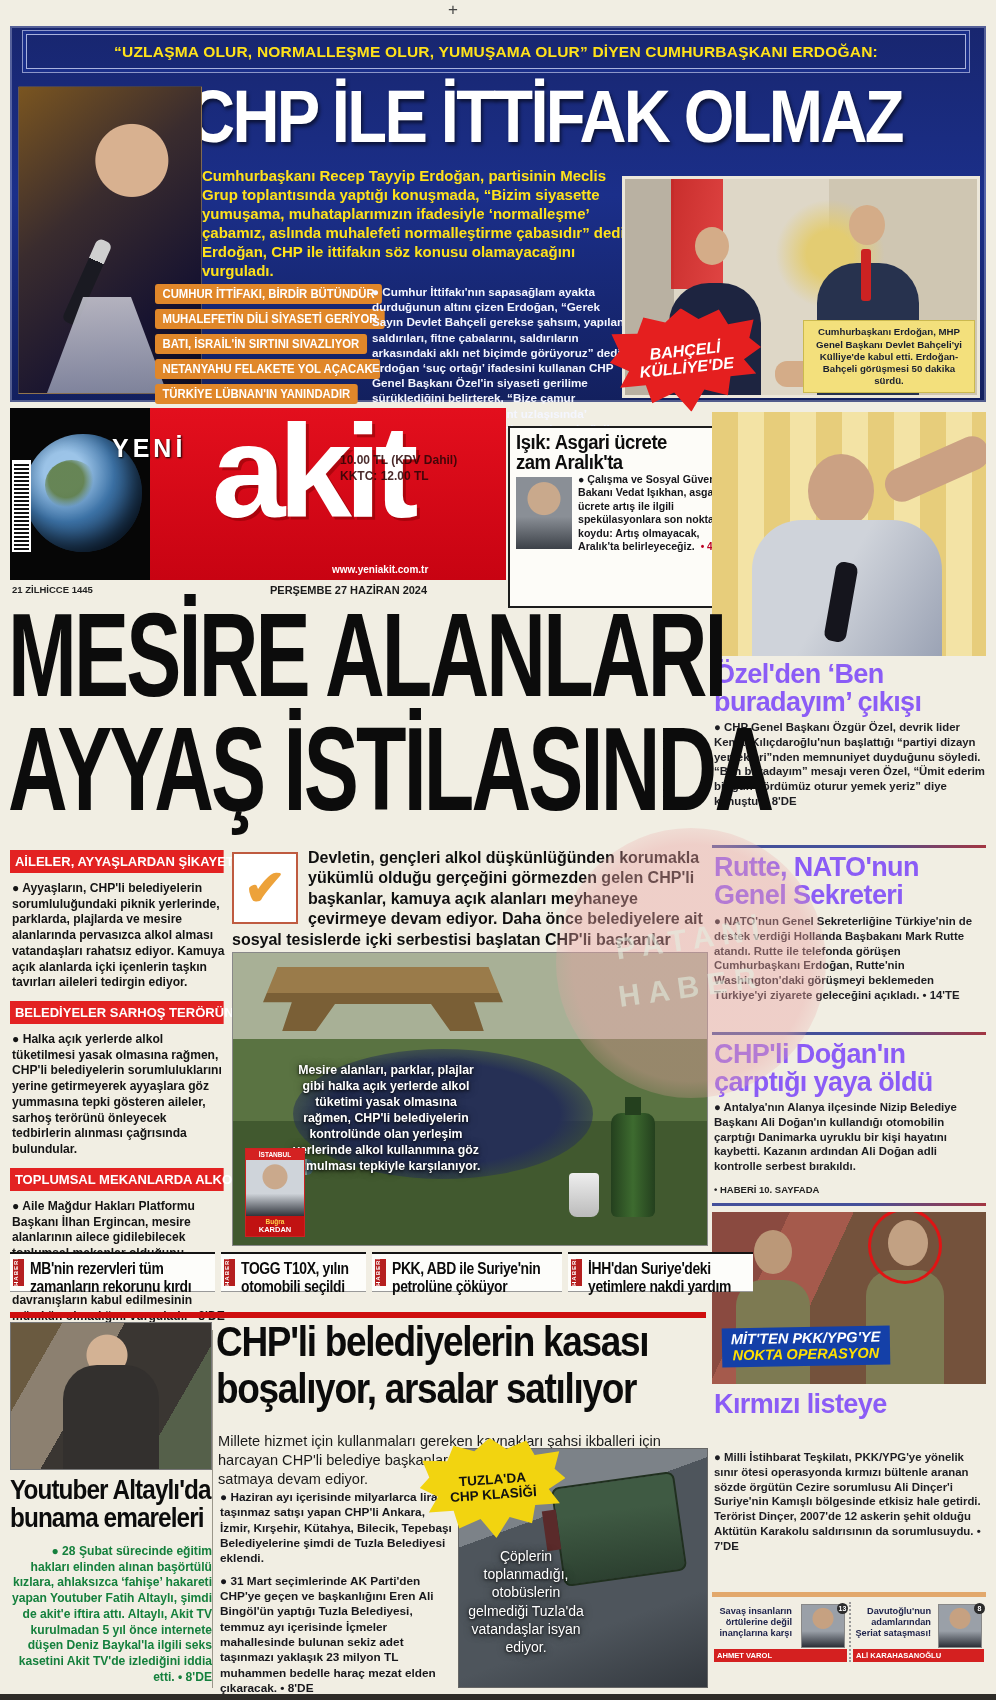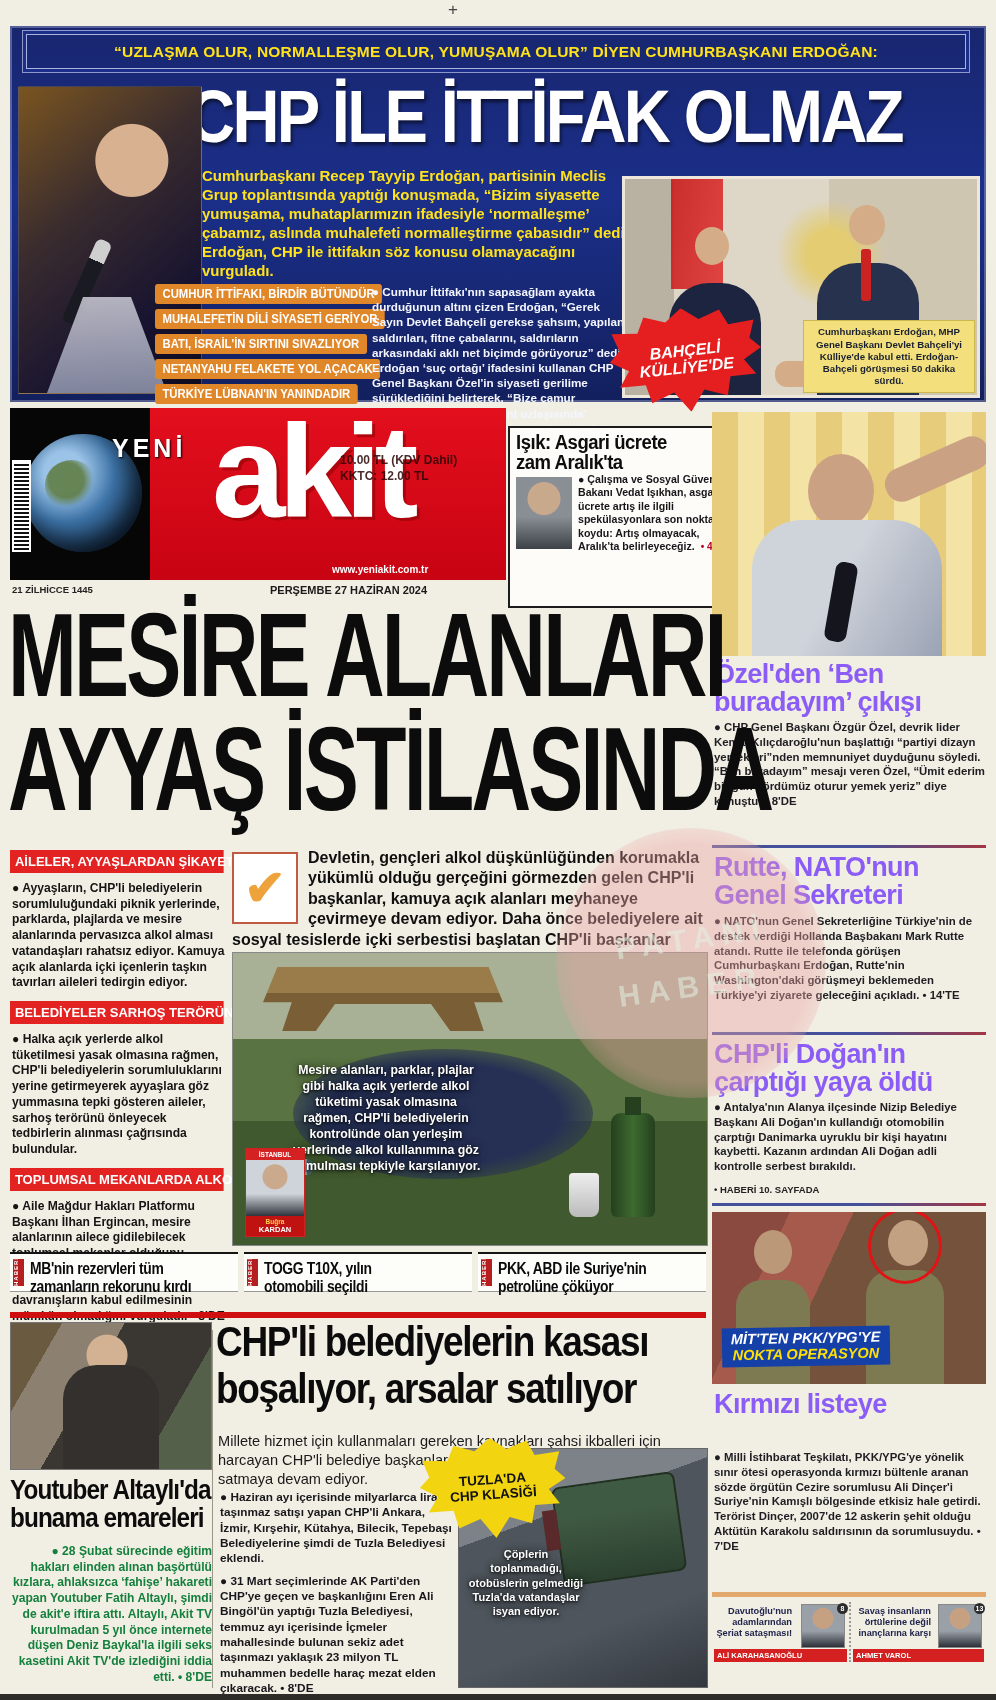--- a/index.html
+++ b/index.html
@@ -105,21 +105,21 @@
   .alt-h{left:10px;top:1476px;width:205px;font-size:27px;font-weight:800;line-height:1.05;letter-spacing:-1px;color:#0c0c0c;transform:scaleX(.90);transform-origin:left top;white-space:nowrap;}
   .alt-b{left:10px;top:1544px;width:202px;font-size:12.1px;font-weight:700;line-height:1.3;color:#15803d;text-align:right;}
   
   .bc-h{left:216px;top:1318px;width:492px;font-size:43px;font-weight:800;line-height:1.1;letter-spacing:-1.5px;color:#0b0b0b;transform:scaleX(.86);transform-origin:left top;white-space:nowrap;}
   .bc-dek{left:218px;top:1432px;width:486px;font-size:14.6px;font-weight:500;line-height:1.3;color:#1a1a1a;}
   .bc-bullets{left:220px;top:1490px;width:234px;font-size:11.8px;font-weight:600;line-height:1.3;color:#17171c;}
   .bc-bullets p{margin:0 0 7px;}
   .tz-photo{left:458px;top:1448px;width:248px;height:238px;background:linear-gradient(160deg,#7c8288 0 30%,#4e555c 30% 70%,#33383e);overflow:hidden;border:1px solid #666;}
   .dumpster{right:26px;top:30px;width:120px;height:96px;background:linear-gradient(180deg,#3f5a43 0 30%,#2c4030);border-radius:8px;transform:rotate(-8deg);border:2px solid #20301f;}
   .dumpster:before{content:"";position:absolute;left:-14px;top:20px;width:14px;height:40px;background:#5a2a2a;}
-  .tz-cap{left:8px;top:98px;width:118px;font-size:11px;font-weight:700;line-height:1.3;color:#fff;text-align:center;text-shadow:0 1px 3px rgba(0,0,0,.95),0 0 8px rgba(0,0,0,.7);}
+  .tz-cap{left:8px;top:98px;width:118px;font-size:14px;font-weight:400;line-height:1.3;color:#fff;text-align:center;text-shadow:0 1px 3px rgba(0,0,0,.95),0 0 8px rgba(0,0,0,.7);}
   .star-yellow{left:420px;top:1438px;width:146px;height:100px;background:#f2d410;clip-path:polygon(50% 0%,61% 12%,75% 5%,80% 20%,97% 18%,93% 35%,100% 45%,88% 55%,95% 70%,78% 70%,75% 88%,60% 80%,50% 100%,40% 80%,25% 88%,22% 70%,5% 70%,12% 55%,0% 45%,7% 35%,3% 18%,20% 20%,25% 5%,39% 12%);display:flex;flex-direction:column;align-items:center;justify-content:center;transform:rotate(-4deg);z-index:4;}
   .star-yellow div{color:#111;font-weight:800;font-size:13.5px;line-height:1.1;white-space:nowrap;}
   
   .cols{left:712px;top:1602px;width:274px;height:60px;display:flex;}
   .col-box{width:50%;position:relative;padding:2px 2px 0 2px;box-sizing:border-box;}
   .col-box + .col-box{border-left:2px dotted #999;}
   .col-teaser{position:absolute;left:2px;top:4px;width:78px;font-size:9.2px;font-weight:700;line-height:1.18;color:#20254d;text-align:right;}
   .col-face{position:absolute;right:4px;top:2px;width:42px;height:42px;background:radial-gradient(circle at 50% 32%,#c6a181 0 10px,rgba(0,0,0,0) 11px),linear-gradient(180deg,#9aa0a8 0 62%,#2c3038);border:1px solid #888;}
   .col-name{position:absolute;left:2px;bottom:0;right:2px;background:#d42020;color:#fff;font-size:7.6px;font-weight:800;padding:2px 14px 2px 3px;white-space:nowrap;}
   .col-pg{position:absolute;right:1px;top:1px;width:11px;height:11px;border-radius:50%;background:#2c2c2c;color:#fff;font-size:7px;font-weight:700;text-align:center;line-height:11px;}
@@ -311,20 +311,27 @@
         <div>otomobili seçildi</div>
       </div>
     </div>
     <div class="strip-item">
       <div class="strip-tag">HABERİ</div>
       <div class="strip-txt">
         <div>PKK, ABD ile Suriye'nin</div>
         <div>petrolüne çöküyor</div>
       </div>
     </div>
+    <div class="strip-item">
+      <div class="strip-tag">HABERİ</div>
+      <div class="strip-txt">
+        <div>İHH'dan Suriye'deki</div>
+        <div>yetimlere nakdi yardım</div>
+      </div>
+    </div>
   </div>
   <div class="abs red-rule"></div>
   <div class="abs vdiv"></div>
 
   <div class="abs alt-photo">
     <div class="abs alt-suit"></div>
   </div>
   <div class="abs alt-h">
     <div>Youtuber Altaylı'da</div>
     <div>bunama emareleri</div>
@@ -343,28 +350,28 @@
   <div class="abs tz-photo">
     <div class="abs dumpster"></div>
     <div class="abs tz-cap">Çöplerin toplanmadığı, otobüslerin gelmediği Tuzla'da vatandaşlar isyan ediyor.</div>
   </div>
   <div class="abs star-yellow">
     <div>TUZLA'DA</div>
     <div>CHP KLASİĞİ</div>
   </div>
 
   <div class="abs cols">
+    <div class="col-box">
+      <div class="col-teaser">Savaş insanların örtülerine değil inançlarına karşı</div>
+      <div class="col-face"></div>
+      <div class="col-name">AHMET VAROL</div>
+      <div class="col-pg">13</div>
+    </div>
     <div class="col-box">
       <div class="col-teaser">Davutoğlu'nun adamlarından Şeriat sataşması!</div>
       <div class="col-face"></div>
       <div class="col-name">ALİ KARAHASANOĞLU</div>
       <div class="col-pg">8</div>
     </div>
-    <div class="col-box">
-      <div class="col-teaser">Savaş insanların örtülerine değil inançlarına karşı</div>
-      <div class="col-face"></div>
-      <div class="col-name">AHMET VAROL</div>
-      <div class="col-pg">13</div>
-    </div>
   </div>
 
   <div class="abs footer-line"></div>
 </div>
 
 </body></html>

